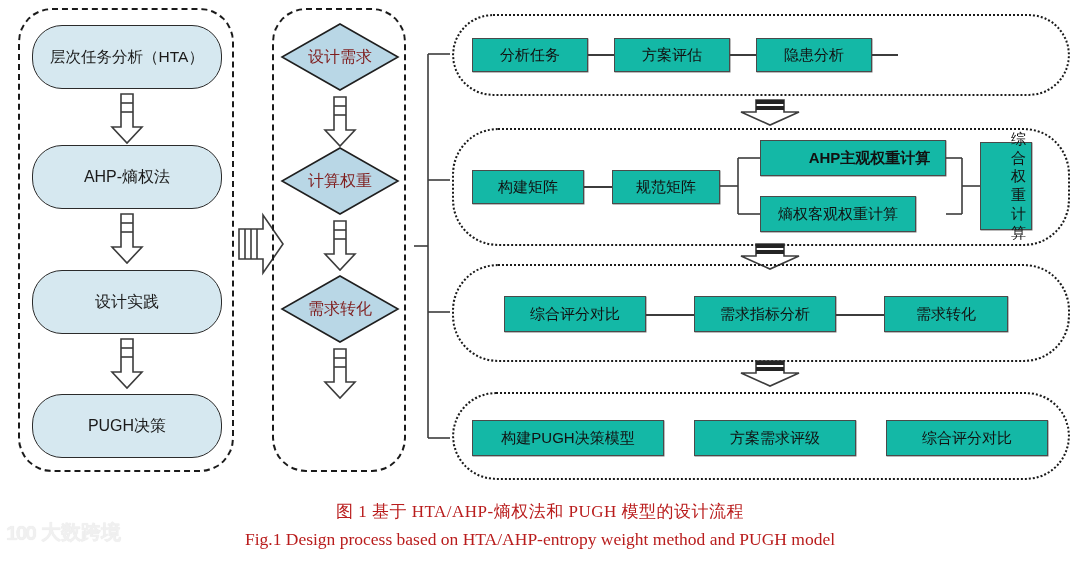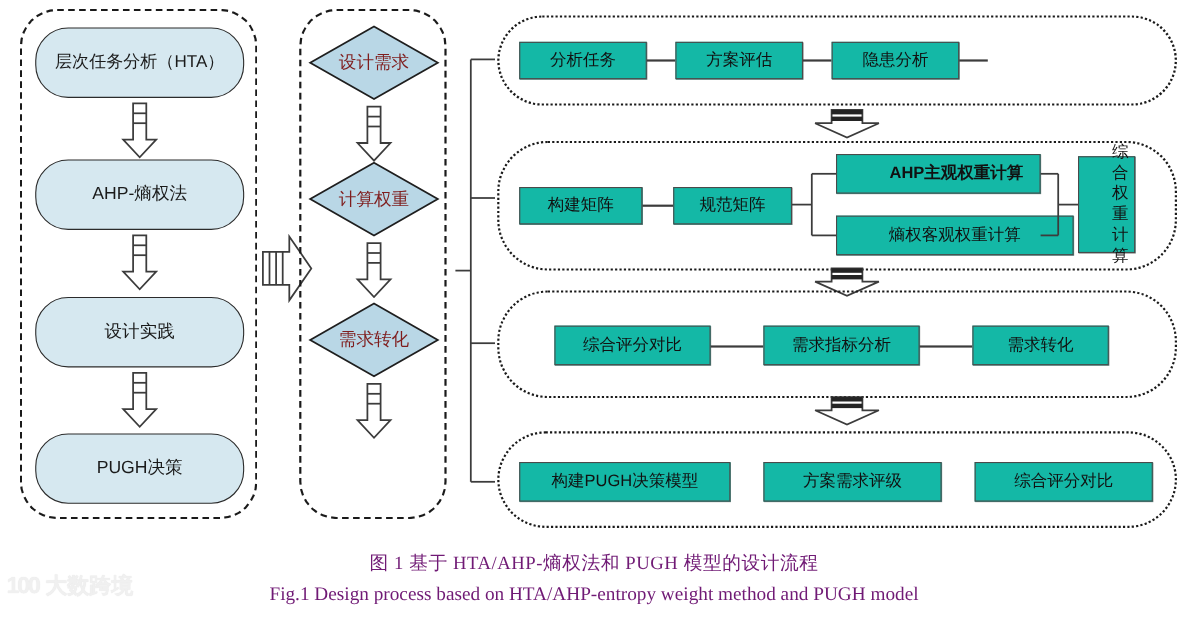--- a/index.html
+++ b/index.html
@@ -54,21 +54,21 @@
   
   .hline{background:#3c3c3c;height:1.6px;}
 
   svg.conn{position:absolute;overflow:visible;}
   svg.conn line,svg.conn path{stroke:#3c3c3c;stroke-width:1.6;fill:none;}
 
   
   .cap{
     position:absolute;width:100%;text-align:center;
     font-family:"Liberation Serif","DejaVu Serif",serif;
-    color:#701a75;
+    color:#b91c1c;
   }
   .cap1{font-size:17px;letter-spacing:0.5px;}
   .cap2{font-size:17.5px;}
 
   
   .wm{
     position:absolute;left:6px;top:519px;
     display:flex;align-items:center;gap:6px;
     color:#f0f0f0;font-size:20px;font-weight:bold;
     text-shadow:0 0 1px #e2e2e2;
@@ -214,21 +214,21 @@
   <svg class="conn" style="left:720px;top:149px;" width="42" height="76" viewBox="0 0 42 76">
     <line x1="0" y1="37" x2="18" y2="37"></line>
     <line x1="18" y1="9" x2="18" y2="65"></line>
     <line x1="18" y1="9" x2="40" y2="9"></line>
     <line x1="18" y1="65" x2="40" y2="65"></line>
   </svg>
 
   <div class="abs rect" style="left:760px;top:140px;width:186px;height:36px;font-size:15px;font-weight:bold;padding-left:33px;">
     <span>AHP主观权重计算</span>
   </div>
-  <div class="abs rect" style="left:760px;top:196px;width:216px;height:36px;font-size:15px;">
+  <div class="abs rect" style="left:760px;top:196px;width:156px;height:36px;font-size:15px;">
     <span>熵权客观权重计算</span>
   </div>
 
   <svg class="conn" style="left:946px;top:149px;" width="36" height="76" viewBox="0 0 36 76">
     <line x1="0" y1="9" x2="16" y2="9"></line>
     <line x1="0" y1="65" x2="16" y2="65"></line>
     <line x1="16" y1="9" x2="16" y2="65"></line>
     <line x1="16" y1="37" x2="34" y2="37"></line>
   </svg>
 

